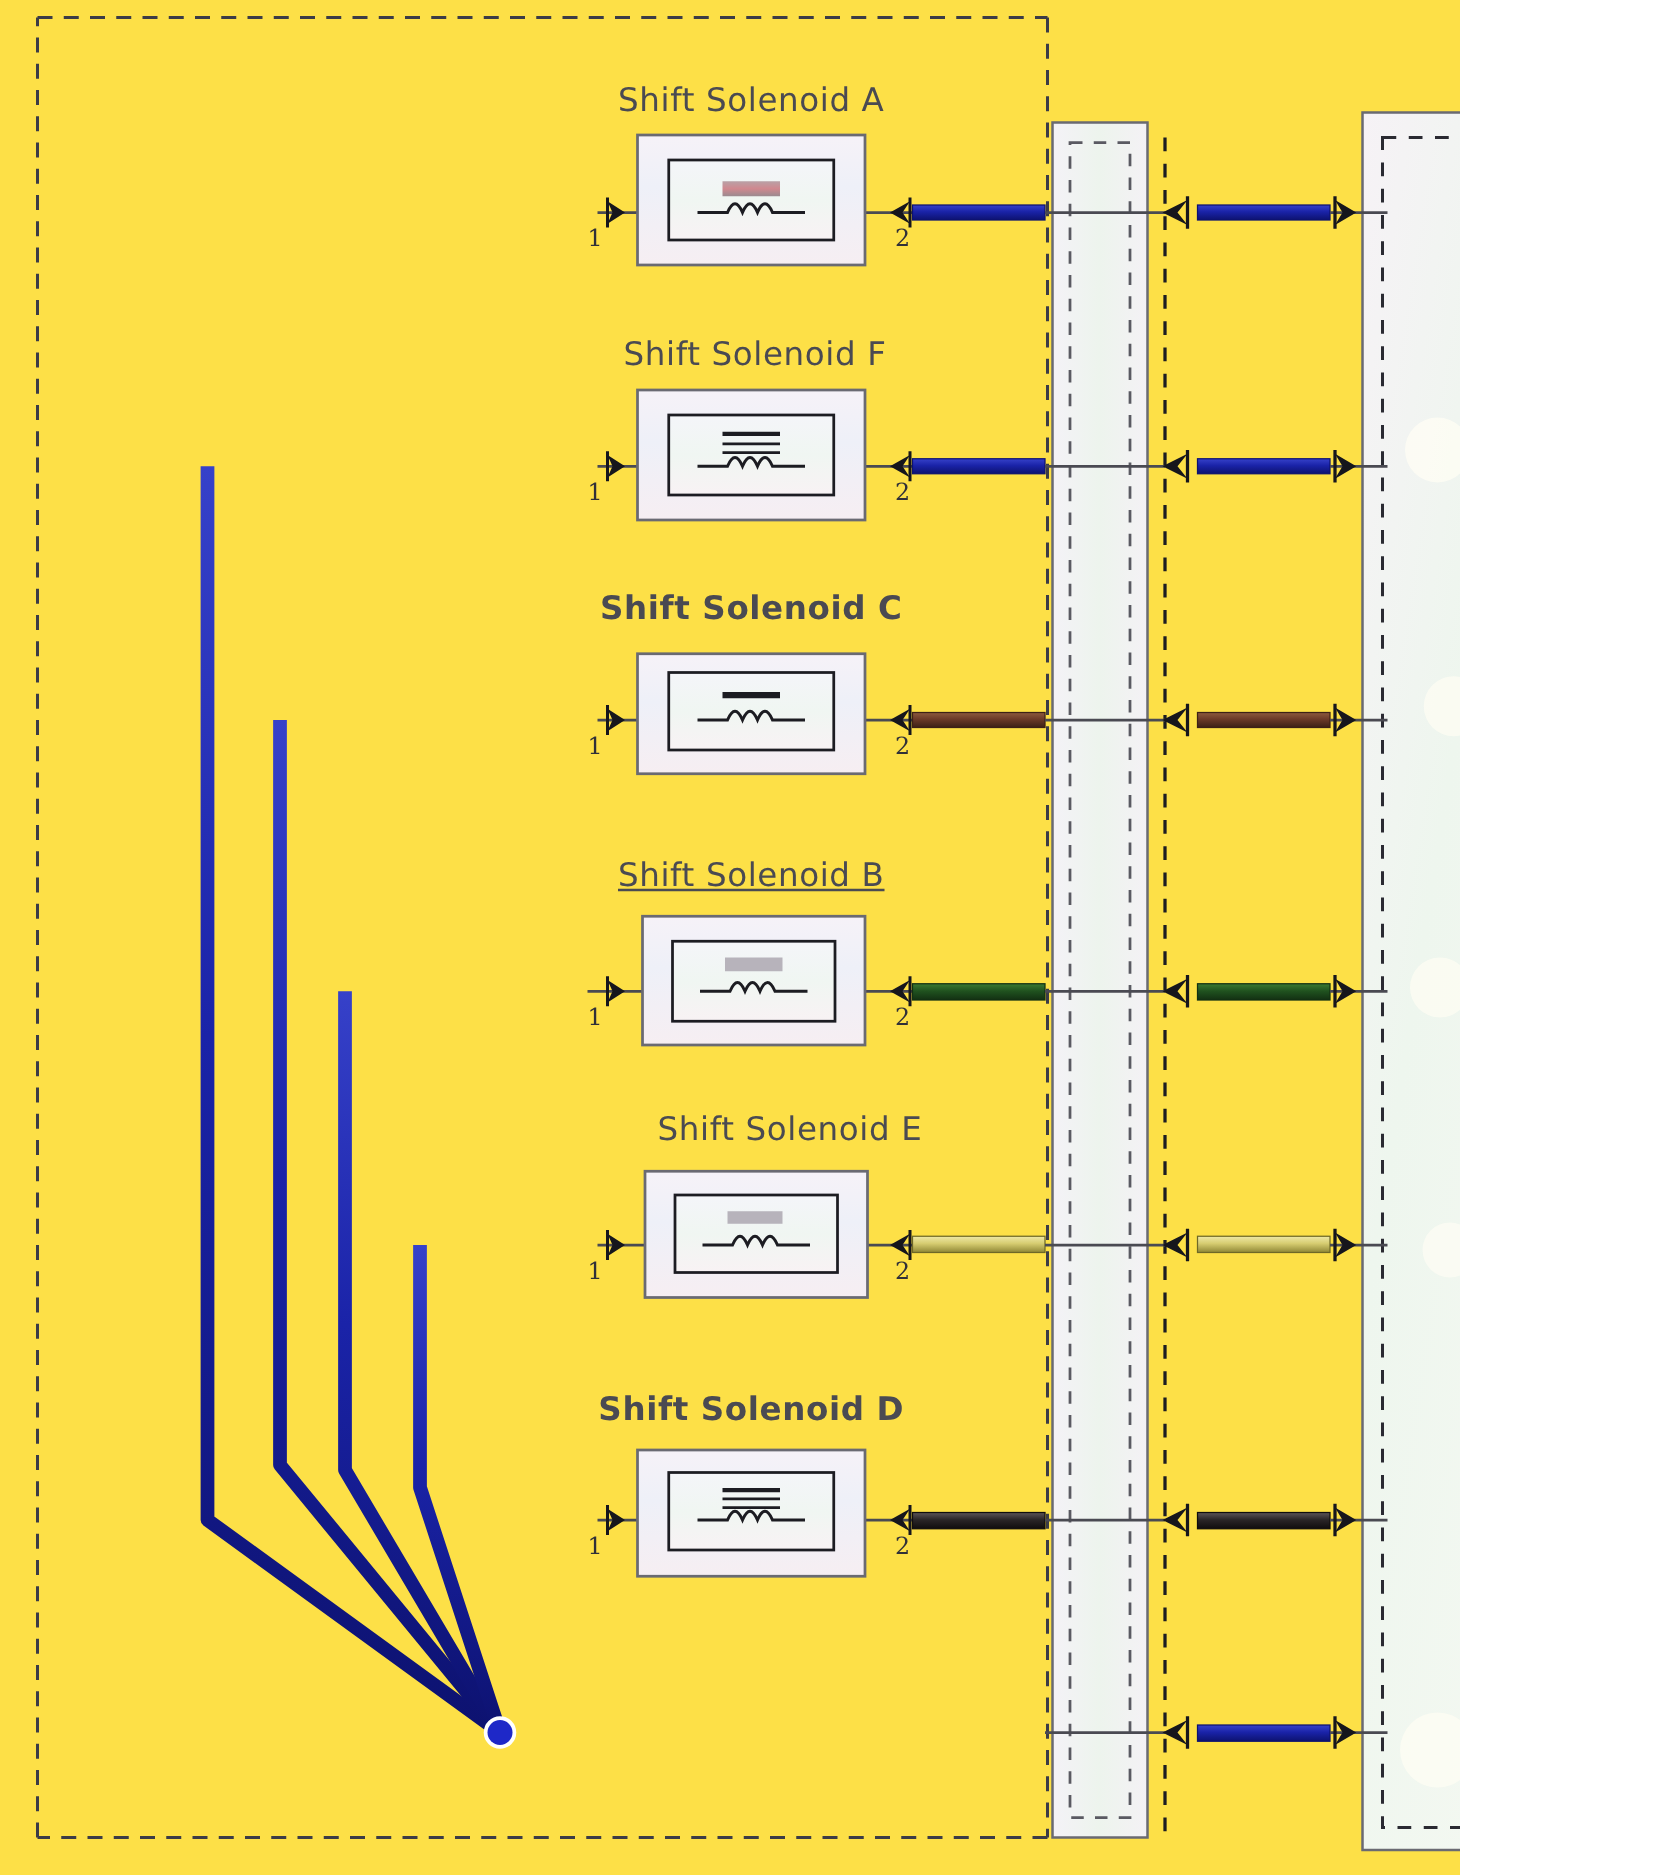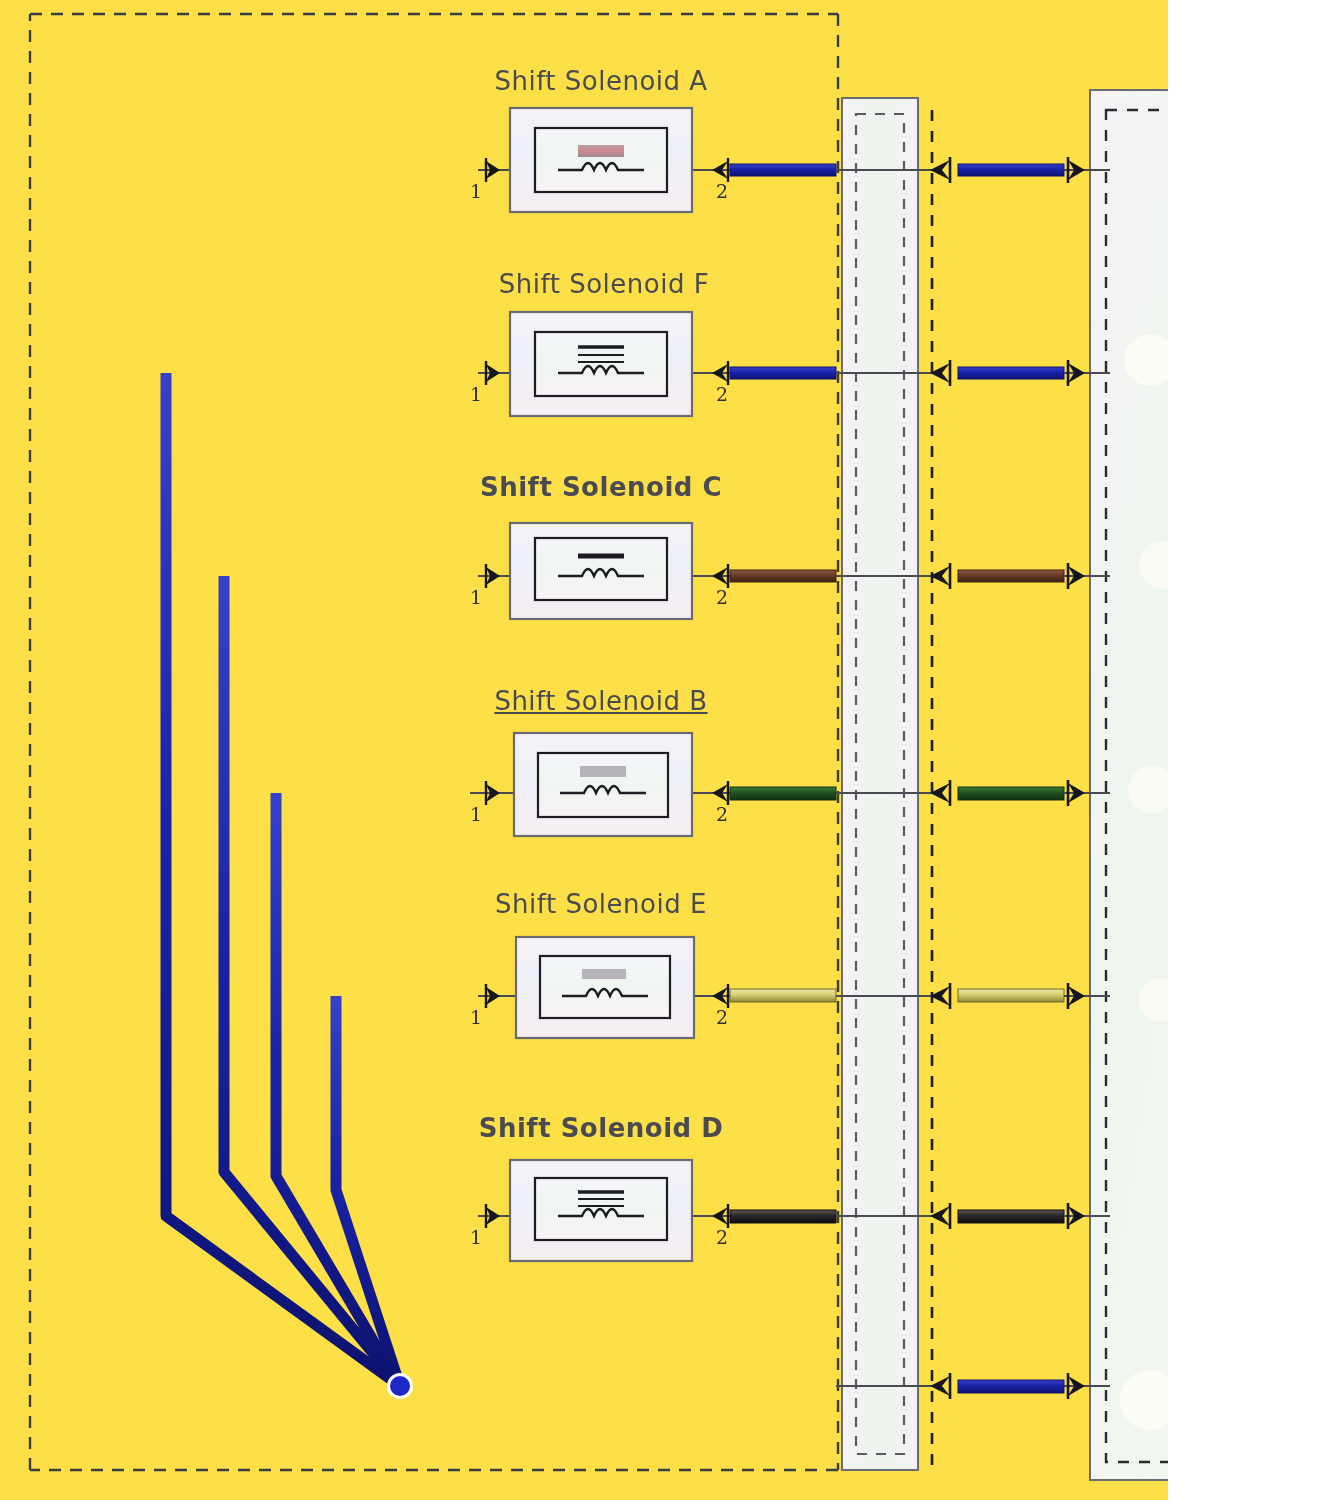--- a/index.html
+++ b/index.html
@@ -282,21 +282,21 @@
       <circle cx="400" cy="1386" r="13" fill="#ffffff"></circle>
       <circle cx="400" cy="1386" r="10" fill="#1e28c8"></circle>
     </g>
 
   </svg>
 
   <div class="sol-label" style="left:601px; top:66px;">Shift Solenoid A</div>
   <div class="sol-label" style="left:582px; top:269px;margin-left:22px;">Shift Solenoid F</div>
   <div class="sol-label" style="left:601px; top:472px;font-weight:bold;">Shift Solenoid C</div>
   <div class="sol-label" style="left:601px; top:686px;text-decoration:underline;">Shift Solenoid B</div>
-  <div class="sol-label" style="left:601px; top:889px;text-align:center;">Shift Solenoid E</div>
+  <div class="sol-label" style="left:632px; top:889px;text-align:center;">Shift Solenoid E</div>
   <div class="sol-label" style="left:601px; top:1113px;font-weight:bold;">Shift Solenoid D</div>
 
   <div class="term-num" style="left:470px; top:180px;">1</div>
   <div class="term-num" style="left:716px; top:180px;">2</div>
 
   <div class="term-num" style="left:470px; top:383px;">1</div>
   <div class="term-num" style="left:716px; top:383px;">2</div>
 
   <div class="term-num" style="left:470px; top:586px;">1</div>
   <div class="term-num" style="left:716px; top:586px;">2</div>

